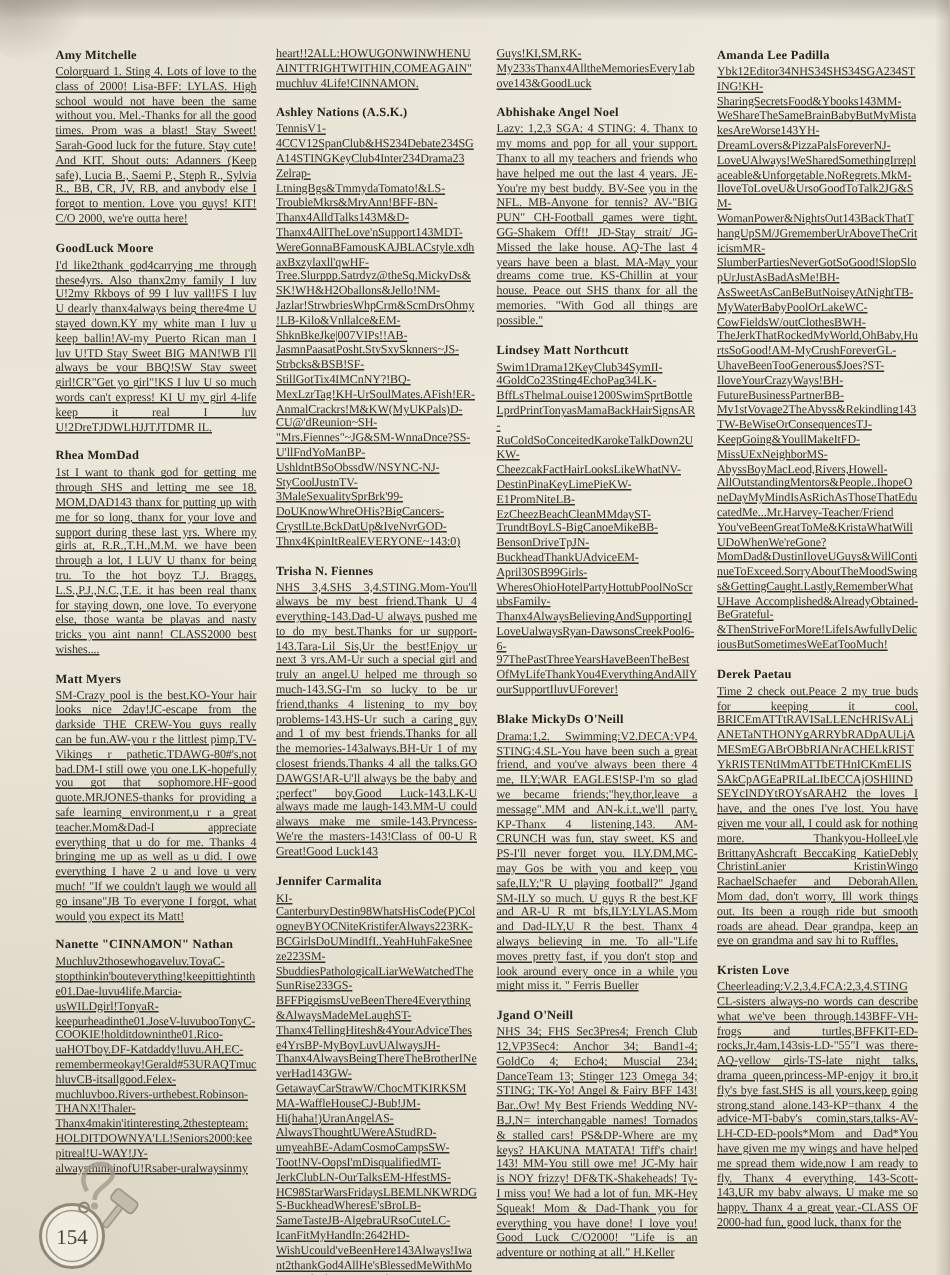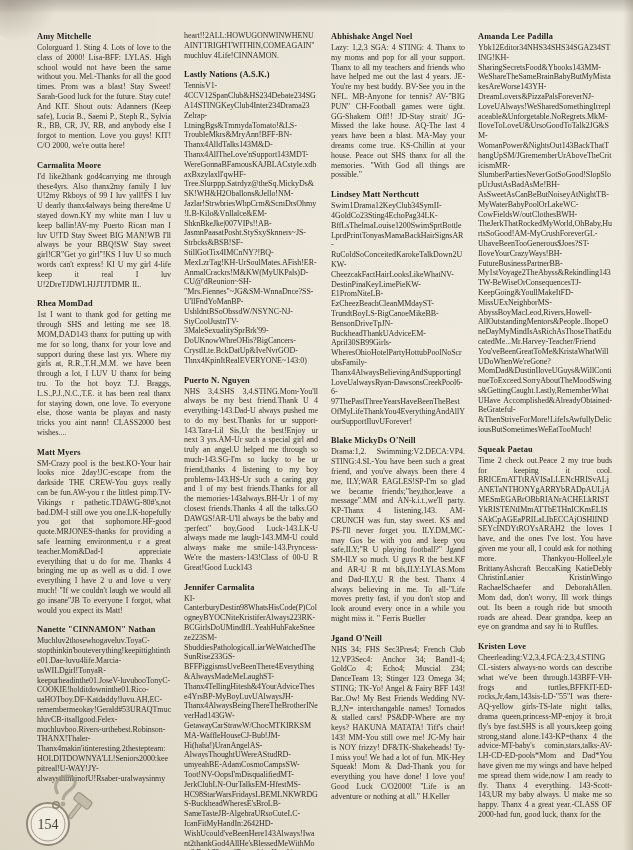--- a/index.html
+++ b/index.html
@@ -42,70 +42,74 @@
     font-weight:bold;color:#26241f;
     letter-spacing:.15px;
   }
   .entry-text{
     margin:0;
     font-size:8px;line-height:9.8px;
     text-align:justify;
     overflow-wrap:break-word;
     word-spacing:.2px;
     letter-spacing:-.05px;
+    text-decoration:underline;
   }
   .ornament{position:absolute;left:18px;top:770px;}
 </style>
 </head>
 <body>
 
 <div class="page">
   <div class="corner-smudge"></div>
 
   <div class="columns">
       <div class="col">
         <div class="entry">
           <h3 class="entry-name">Amy Mitchelle</h3>
           <p class="entry-text">Colorguard 1. Sting 4. Lots of love to the class of 2000! Lisa-BFF: LYLAS. High school would not have been the same without you. Mel.-Thanks for all the good times. Prom was a blast! Stay Sweet! Sarah-Good luck for the future. Stay cute! And KIT. Shout outs: Adanners (Keep safe), Lucia B., Saemi P., Steph R., Sylvia R., BB, CR, JV, RB, and anybody else I forgot to mention. Love you guys! KIT! C/O 2000, we're outta here!</p>
         </div>
         <div class="entry">
-          <h3 class="entry-name">Carmalita Moore</h3>
+          <h3 class="entry-name">GoodLuck Moore</h3>
           <p class="entry-text">I'd like2thank god4carrying me through these4yrs. Also thanx2my family I luv U!2my Rkboys of 99 I luv yall!FS I luv U dearly thanx4always being there4me U stayed down.KY my white man I luv u keep ballin!AV-my Puerto Rican man I luv U!TD Stay Sweet BIG MAN!WB I'll always be your BBQ!SW Stay sweet girl!CR"Get yo girl"!KS I luv U so much words can't express! KI U my girl 4-life keep it real I luv U!2DreTJDWLHJJTJTDMR IL.</p>
         </div>
         <div class="entry">
           <h3 class="entry-name">Rhea MomDad</h3>
           <p class="entry-text">1st I want to thank god for getting me through SHS and letting me see 18. MOM,DAD143 thanx for putting up with me for so long, thanx for your love and support during these last yrs. Where my girls at, R.R.,T.H.,M.M. we have been through a lot, I LUV U thanx for being tru. To the hot boyz T.J. Braggs, L.S.,P.J.,N.C.,T.E. it has been real thanx for staying down, one love. To everyone else, those wanta be playas and nasty tricks you aint nann! CLASS2000 best wishes....</p>
         </div>
         <div class="entry">
           <h3 class="entry-name">Matt Myers</h3>
           <p class="entry-text">SM-Crazy pool is the best.KO-Your hair looks nice 2day!JC-escape from the darkside THE CREW-You guys really can be fun.AW-you r the littlest pimp.TV-Vikings r pathetic.TDAWG-80#'s,not bad.DM-I still owe you one.LK-hopefully you got that sophomore.HF-good quote.MRJONES-thanks for providing a safe learning environment,u r a great teacher.Mom&amp;Dad-I appreciate everything that u do for me. Thanks 4 bringing me up as well as u did. I owe everything I have 2 u and love u very much! "If we couldn't laugh we would all go insane"JB To everyone I forgot, what would you expect its Matt!</p>
         </div>
         <div class="entry">
           <h3 class="entry-name">Nanette "CINNAMON" Nathan</h3>
           <p class="entry-text">Muchluv2thosewhogaveluv.ToyaC-stopthinkin'bouteverything!keepittightinthe01.Dae-luvu4life.Marcia-usWILDgirl!TonyaR-keepurheadinthe01.JoseV-luvubooTonyC-COOKIE!holditdowninthe01.Rico-uaHOTboy.DF-Katdaddy!luvu.AH,EC-remembermeokay!Gerald#53URAQTmuchluvCB-itsallgood.Felex-muchluvboo.Rivers-urthebest.Robinson-THANX!Thaler-Thanx4makin'itinteresting.2thestepteam:HOLDITDOWNYA'LL!Seniors2000:keepitreal!U-WAY!JY-alwaysthinkinofU!Rsaber-uralwaysinmy</p>
         </div>
       </div>
       <div class="col">
         <div class="entry">
           <p class="entry-text">heart!!2ALL:HOWUGONWINWHENUAINTTRIGHTWITHIN,COMEAGAIN" muchluv 4Life!CINNAMON.</p>
         </div>
         <div class="entry">
-          <h3 class="entry-name">Lastly Nations (A.S.K.)</h3>
+          <h3 class="entry-name">Ashley Nations (A.S.K.)</h3>
           <p class="entry-text">TennisV1-4CCV12SpanClub&amp;HS234Debate234SGA14STINGKeyClub4Inter234Drama23 Zelrap-LtningBgs&amp;TmmydaTomato!&amp;LS-TroubleMkrs&amp;MryAnn!BFF-BN-Thanx4AlldTalks143M&amp;D-Thanx4AllTheLove'nSupport143MDT-WereGonnaBFamousKAJBLACstyle.xdhaxBxzylaxll'qwHF-Tree.Slurppp.Satrdyz@theSq.MickyDs&amp;SK!WH&amp;H2Oballons&amp;Jello!NM-Jazlar!StrwbriesWhpCrm&amp;ScmDrsOhmy!LB-Kilo&amp;Vnllalce&amp;EM-ShknBkeJke|007VIPs!!AB-JasmnPaasatPosht.StySxySknners~JS-Strbcks&amp;BSB!SF-StillGotTix4IMCnNY?!BQ-MexLzrTag!KH-UrSoulMates.AFish!ER-AnmalCrackrs!M&amp;KW(MyUKPals)D-CU@'dReunion~SH-"Mrs.Fiennes"~JG&amp;SM-WnnaDnce?SS-U'llFndYoManBP-UshldntBSoObssdW/NSYNC-NJ-StyCoolJustnTV-3MaleSexualitySprBrk'99-DoUKnowWhreOHis?BigCancers-CrystlLte.BckDatUp&amp;IveNvrGOD-Thnx4KpinItRealEVERYONE~143:0)</p>
         </div>
         <div class="entry">
-          <h3 class="entry-name">Puerto N. Nguyen</h3>
+          <h3 class="entry-name">Trisha N. Fiennes</h3>
           <p class="entry-text">NHS 3,4.SHS 3,4.STING.Mom-You'll always be my best friend.Thank U 4 everything-143.Dad-U always pushed me to do my best.Thanks for ur support-143.Tara-Lil Sis,Ur the best!Enjoy ur next 3 yrs.AM-Ur such a special girl and truly an angel.U helped me through so much-143.SG-I'm so lucky to be ur friend,thanks 4 listening to my boy problems-143.HS-Ur such a caring guy and 1 of my best friends.Thanks for all the memories-143always.BH-Ur 1 of my closest friends.Thanks 4 all the talks.GO DAWGS!AR-U'll always be the baby and :perfect" boy,Good Luck-143.LK-U always made me laugh-143.MM-U could always make me smile-143.Pryncess-We're the masters-143!Class of 00-U R Great!Good Luck143</p>
         </div>
         <div class="entry">
           <h3 class="entry-name">Jennifer Carmalita</h3>
           <p class="entry-text">KI-CanterburyDestin98WhatsHisCode(P)CologneyBYOCNiteKristiferAlways223RK-BCGirlsDoUMindIfI..YeahHuhFakeSneeze223SM-SbuddiesPathologicalLiarWeWatchedTheSunRise233GS-BFFPiggismsUveBeenThere4Everything&amp;AlwaysMadeMeLaughST-Thanx4TellingHitesh&amp;4YourAdviceThese4YrsBP-MyBoyLuvUAlwaysJH-Thanx4AlwaysBeingThereTheBrotherINeverHad143GW-GetawayCarStrawW/ChocMTKIRKSMMA-WaffleHouseCJ-Bub!JM-Hi(haha!)UranAngelAS-AlwaysThoughtUWereAStudRD-umyeahBE-AdamCosmoCampsSW-Toot!NV-OopsI'mDisqualifiedMT-JerkClubLN-OurTalksEM-HfestMS-HC98StarWarsFridaysLBEMLNKWRDGS-BuckheadWheresE'sBroLB-SameTasteJB-AlgebraURsoCuteLC-IcanFitMyHandIn:2642HD-WishUcould'veBeenHere143Always!Iwant2thankGod4AllHe'sBlessedMeWithMom&amp;Dad-Thanx4EverythingILuvU</p>
         </div>
       </div>
       <div class="col">
+        <div class="entry">
+          <p class="entry-text">Guys!KI,SM,RK-My233sThanx4AlltheMemoriesEvery1above143&amp;GoodLuck</p>
+        </div>
         <div class="entry">
           <h3 class="entry-name">Abhishake Angel Noel</h3>
           <p class="entry-text">Lazy: 1,2,3 SGA: 4 STING: 4. Thanx to my moms and pop for all your support. Thanx to all my teachers and friends who have helped me out the last 4 years. JE-You're my best buddy. BV-See you in the NFL. MB-Anyone for tennis? AV-"BIG PUN" CH-Football games were tight. GG-Shakem Off!! JD-Stay strait/ JG-Missed the lake house. AQ-The last 4 years have been a blast. MA-May your dreams come true. KS-Chillin at your house. Peace out SHS thanx for all the memories. "With God all things are possible."</p>
         </div>
         <div class="entry">
           <h3 class="entry-name">Lindsey Matt Northcutt</h3>
           <p class="entry-text">Swim1Drama12KeyClub34SymII-4GoldCo23Sting4EchoPag34LK-BffLsThelmaLouise1200SwimSprtBottleLprdPrintTonyasMamaBackHairSignsAR-RuColdSoConceitedKarokeTalkDown2UKW-CheezcakFactHairLooksLikeWhatNV-DestinPinaKeyLimePieKW-E1PromNiteLB-EzCheezBeachCleanMMdayST-TrundtBoyLS-BigCanoeMikeBB-BensonDriveTpJN-BuckheadThankUAdviceEM-April30SB99Girls-WheresOhioHotelPartyHottubPoolNoScrubsFamily-Thanx4AlwaysBelievingAndSupportingILoveUalwaysRyan-DawsonsCreekPool6-6-97ThePastThreeYearsHaveBeenTheBestOfMyLifeThankYou4EverythingAndAllYourSupportIluvUForever!</p>
         </div>
         <div class="entry">
           <h3 class="entry-name">Blake MickyDs O'Neill</h3>
@@ -115,21 +119,21 @@
           <h3 class="entry-name">Jgand O'Neill</h3>
           <p class="entry-text">NHS 34; FHS Sec3Pres4; French Club 12,VP3Sec4: Anchor 34; Band1-4; GoldCo 4; Echo4; Muscial 234; DanceTeam 13; Stinger 123 Omega 34; STING; TK-Yo! Angel &amp; Fairy BFF 143! Bar..Ow! My Best Friends Wedding NV-B,J,N= interchangable names! Tornados &amp; stalled cars! PS&amp;DP-Where are my keys? HAKUNA MATATA! Tiff's chair! 143! MM-You still owe me! JC-My hair is NOY frizzy! DF&amp;TK-Shakeheads! Ty-I miss you! We had a lot of fun. MK-Hey Squeak! Mom &amp; Dad-Thank you for everything you have done! I love you! Good Luck C/O2000! "Life is an adventure or nothing at all." H.Keller</p>
         </div>
       </div>
       <div class="col">
         <div class="entry">
           <h3 class="entry-name">Amanda Lee Padilla</h3>
           <p class="entry-text">Ybk12Editor34NHS34SHS34SGA234STING!KH-SharingSecretsFood&amp;Ybooks143MM-WeShareTheSameBrainBabyButMyMistakesAreWorse143YH-DreamLovers&amp;PizzaPalsForeverNJ-LoveUAlways!WeSharedSomethingIrreplaceable&amp;Unforgetable.NoRegrets.MkM-IloveToLoveU&amp;UrsoGoodToTalk2JG&amp;SM-WomanPower&amp;NightsOut143BackThatThangUpSM/JGrememberUrAboveTheCriticismMR-SlumberPartiesNeverGotSoGood!SlopSlopUrJustAsBadAsMe!BH-AsSweetAsCanBeButNoiseyAtNightTB-MyWaterBabyPoolOrLakeWC-CowFieldsW/outClothesBWH-TheJerkThatRockedMyWorld,OhBaby,HurtsSoGood!AM-MyCrushForeverGL-UhaveBeenTooGenerous$Joes?ST-IloveYourCrazyWays!BH-FutureBusinessPartnerBB-My1stVoyage2TheAbyss&amp;Rekindling143TW-BeWiseOrConsequencesTJ-KeepGoing&amp;YoullMakeItFD-MissUExNeighborMS-AbyssBoyMacLeod,Rivers,Howell-AllOutstandingMentors&amp;People..IhopeOneDayMyMindIsAsRichAsThoseThatEducatedMe...Mr.Harvey-Teacher/Friend You'veBeenGreatToMe&amp;KristaWhatWillUDoWhenWe'reGone?MomDad&amp;DustinIloveUGuys&amp;WillContinueToExceed.SorryAboutTheMoodSwings&amp;GettingCaught.Lastly,RememberWhatUHave Accomplished&amp;AlreadyObtained-BeGrateful-&amp;ThenStriveForMore!LifeIsAwfullyDeliciousButSometimesWeEatTooMuch!</p>
         </div>
         <div class="entry">
-          <h3 class="entry-name">Squeak Paetau</h3>
+          <h3 class="entry-name">Derek Paetau</h3>
           <p class="entry-text">Time 2 check out.Peace 2 my true buds for keeping it cool. BRICEmATTtRAVISaLLENcHRISvALjANETaNTHONYgARRYbRADpAULjAMESmEGABrOBbRIANrACHELkRISTYkRISTENtIMmATTbETHnICKmELISSAkCpAGEaPRILaLIbECCAjOSHlINDSEYcINDYtROYsARAH2 the loves I have, and the ones I've lost. You have given me your all, I could ask for nothing more. Thankyou-HolleeLyle BrittanyAshcraft BeccaKing KatieDebly ChristinLanier KristinWingo RachaelSchaefer and DeborahAllen. Mom dad, don't worry, Ill work things out. Its been a rough ride but smooth roads are ahead. Dear grandpa, keep an eye on grandma and say hi to Ruffles.</p>
         </div>
         <div class="entry">
           <h3 class="entry-name">Kristen Love</h3>
           <p class="entry-text">Cheerleading:V.2,3,4.FCA:2,3,4.STING CL-sisters always-no words can describe what we've been through.143BFF-VH-frogs and turtles,BFFKIT-ED-rocks,Jr,4am,143sis-LD-"55"I was there-AQ-yellow girls-TS-late night talks, drama queen,princess-MP-enjoy it bro,it fly's bye fast.SHS is all yours,keep going strong,stand alone.143-KP=thanx 4 the advice-MT-baby's comin,stars,talks-AV-LH-CD-ED-pools*Mom and Dad*You have given me my wings and have helped me spread them wide,now I am ready to fly. Thanx 4 everything. 143-Scott-143,UR my baby always. U make me so happy. Thanx 4 a great year.-CLASS OF 2000-had fun, good luck, thanx for the</p>
         </div>
       </div>
     </div>
 
   <div class="ornament">

